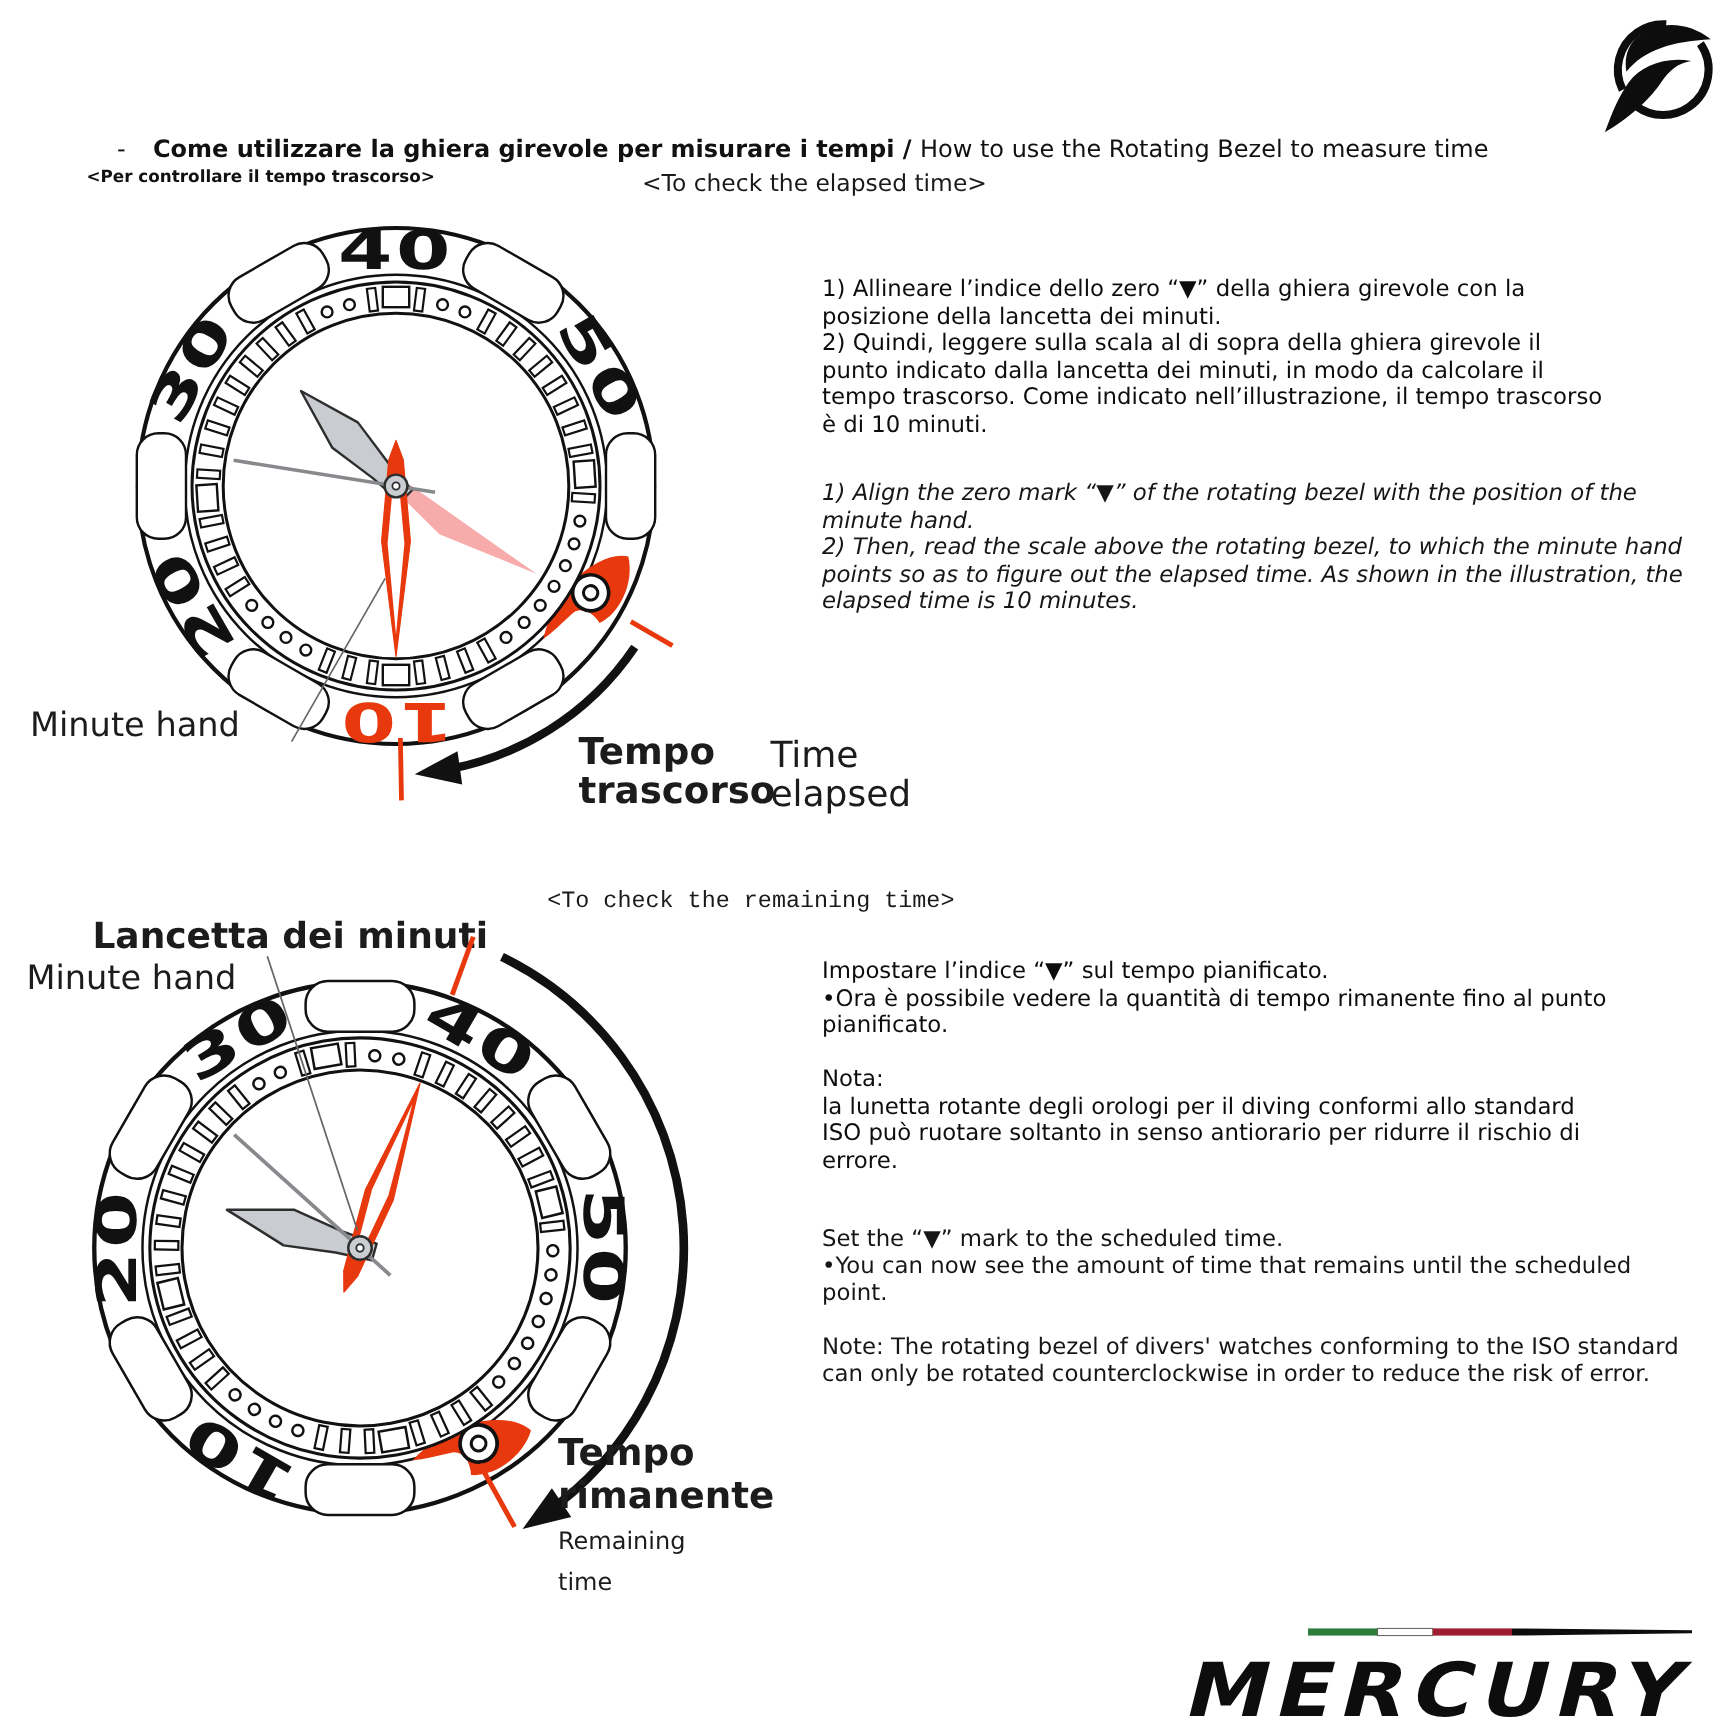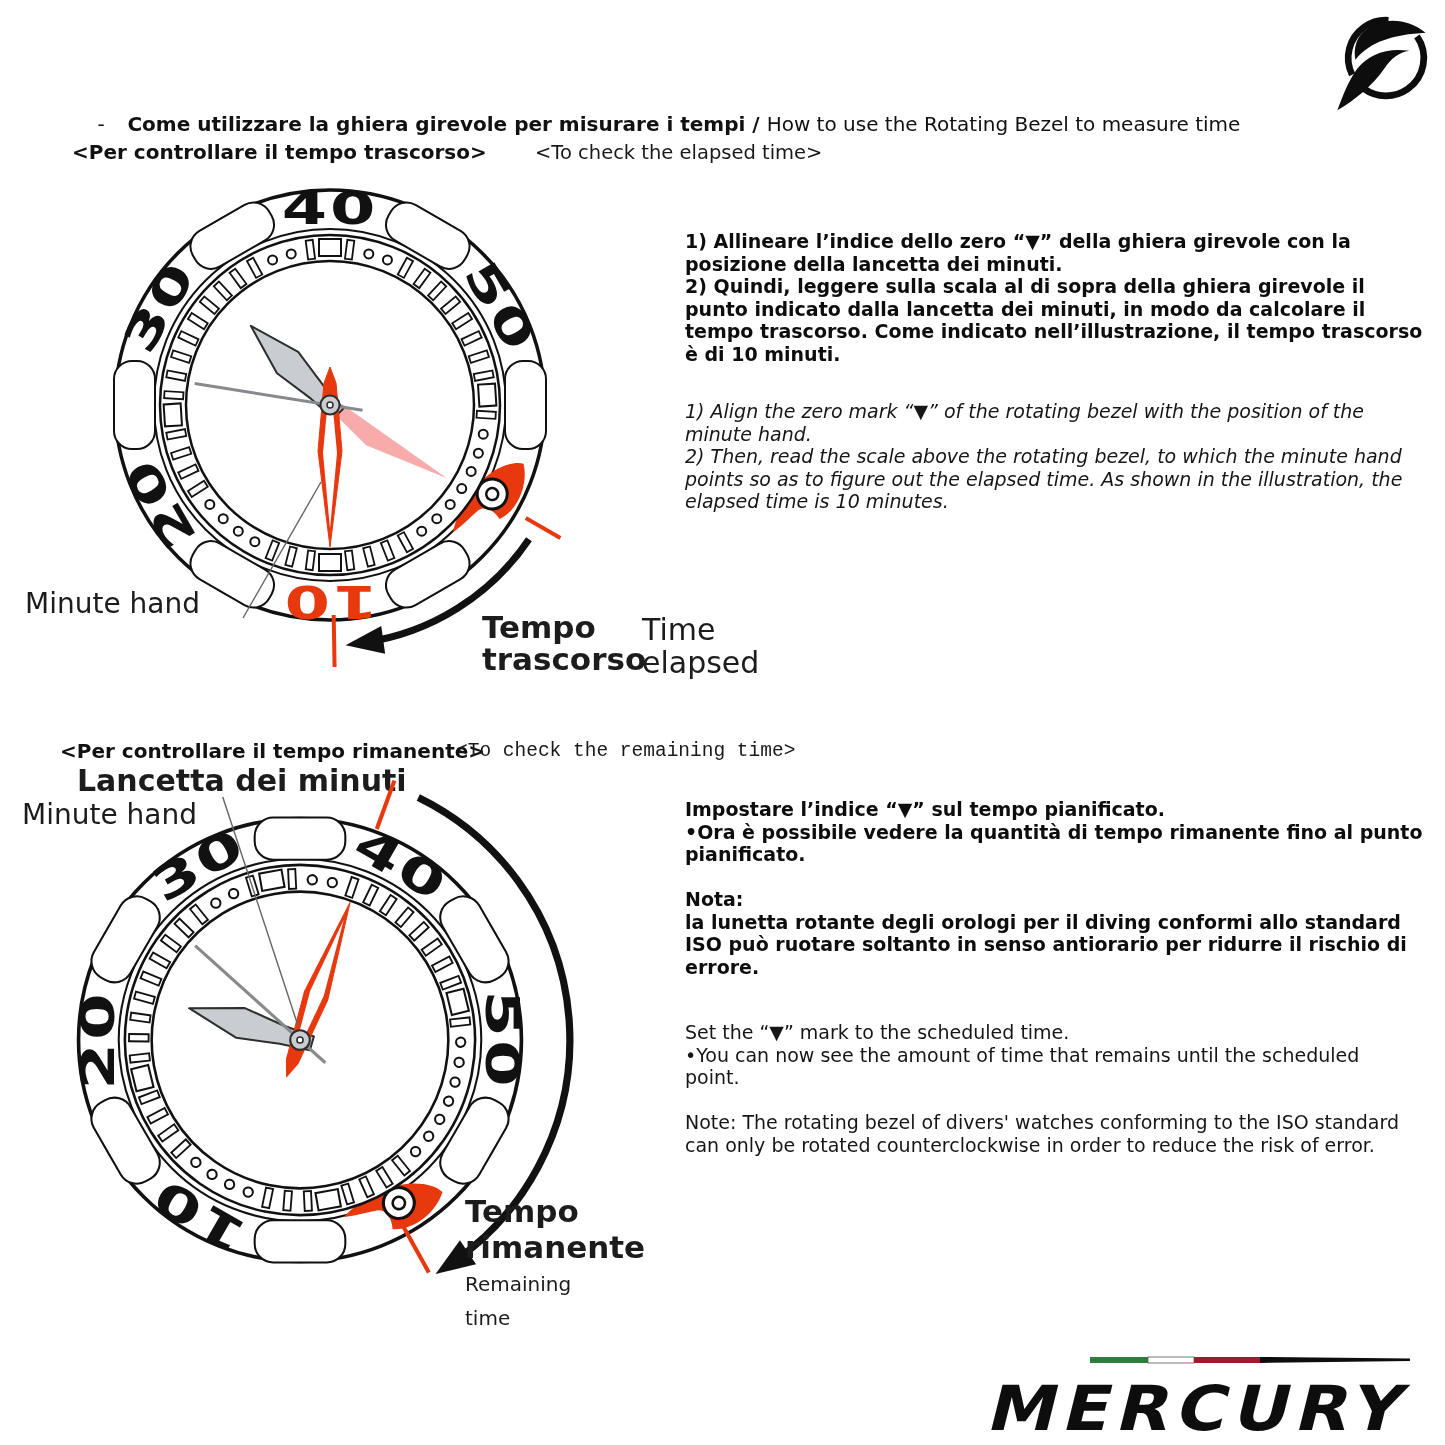--- a/index.html
+++ b/index.html
@@ -2,24 +2,24 @@
 <html><head>
 <meta charset="utf-8">
 <style>
   html,body{margin:0;padding:0;background:#fff;}
   body{width:1445px;height:1445px;font-family:"DejaVu Sans",sans-serif;color:#111;}
   #page{position:relative;width:1445px;height:1445px;overflow:hidden;background:#fff;}
   .abs{position:absolute;}
   .hdr{left:72px;top:88px;font-size:20px;white-space:pre;}
   .hdr .dash{display:inline-block;width:30px;font-weight:normal;}
   .hdr .it{font-weight:bold;}
-  .sub-it{font-weight:bold;font-size:20px;}
+  .sub-it{font-weight:bold;font-size:14px;}
   .sub-en{font-size:19.5px;color:#1a1a1a;}
   .blk{font-size:19px;line-height:22.5px;white-space:pre-line;width:755px;color:#161616;}
-  .blk.b{font-weight:bold;color:#0d0d0d;}
+  .blk.b{font-weight:normal;color:#0d0d0d;}
   .lbl{white-space:pre-line;color:#1c1c1c;}
   #w1-minutehand{left:25px;top:587px;font-size:28px;}
   #w1-lancetta{left:77px;top:617px;font-size:30px;font-weight:bold;line-height:33px;}
   #w1-tempo{left:482px;top:611px;font-size:31px;font-weight:bold;line-height:32px;}
   #w1-time{left:642px;top:613px;font-size:30px;line-height:33px;}
   #w2-lancetta{left:77px;top:763px;font-size:30px;font-weight:bold;}
   #w2-minutehand{left:22px;top:798px;font-size:28px;}
   #w2-tempo{left:465px;top:1193px;font-size:31px;font-weight:bold;line-height:36px;}
   #w2-remaining{left:465px;top:1267px;font-size:20px;line-height:34px;}
   #blk1-it{left:685px;top:230px;}
@@ -164,21 +164,20 @@
 2) Quindi, leggere sulla scala al di sopra della ghiera girevole il
 punto indicato dalla lancetta dei minuti, in modo da calcolare il
 tempo trascorso. Come indicato nell’illustrazione, il tempo trascorso
 è di 10 minuti.</div>
   <div id="blk1-en" class="abs blk">1) Align the zero mark “▼” of the rotating bezel with the position of the
 minute hand.
 2) Then, read the scale above the rotating bezel, to which the minute hand
 points so as to figure out the elapsed time. As shown in the illustration, the
 elapsed time is 10 minutes.</div>
 
-  <div class="abs sub-it" style="left:60px;top:739px;">&lt;Per controllare il tempo rimanente&gt;</div>
   <div class="abs sub-en" style="left:456px;top:740px;font-family:Liberation Mono, monospace;">&lt;To check the remaining time&gt;</div>
 
   <div id="w2-lancetta" class="abs lbl">Lancetta dei minuti</div>
   <div id="w2-minutehand" class="abs lbl">Minute hand</div>
 
   <svg id="watch-1" class="watch" viewBox="0 0 600 600" style="left: 0px; top: 740px;">
       <g transform="translate(300,300) scale(1.03)">
         <circle r="215" fill="#fff" stroke="#111111" stroke-width="3.5"></circle>
         <circle r="176" fill="none" stroke="#111111" stroke-width="2"></circle>
         <g transform="rotate(30)">

